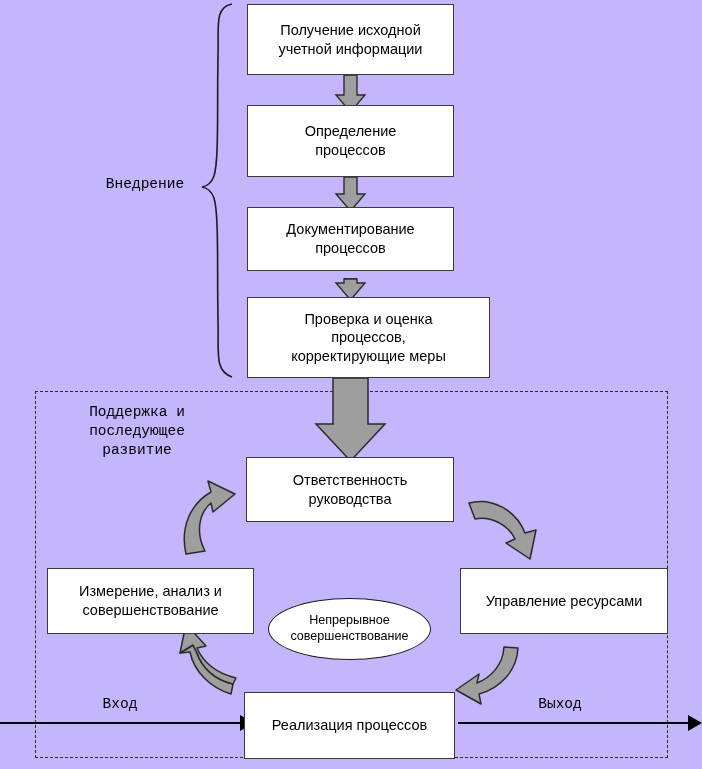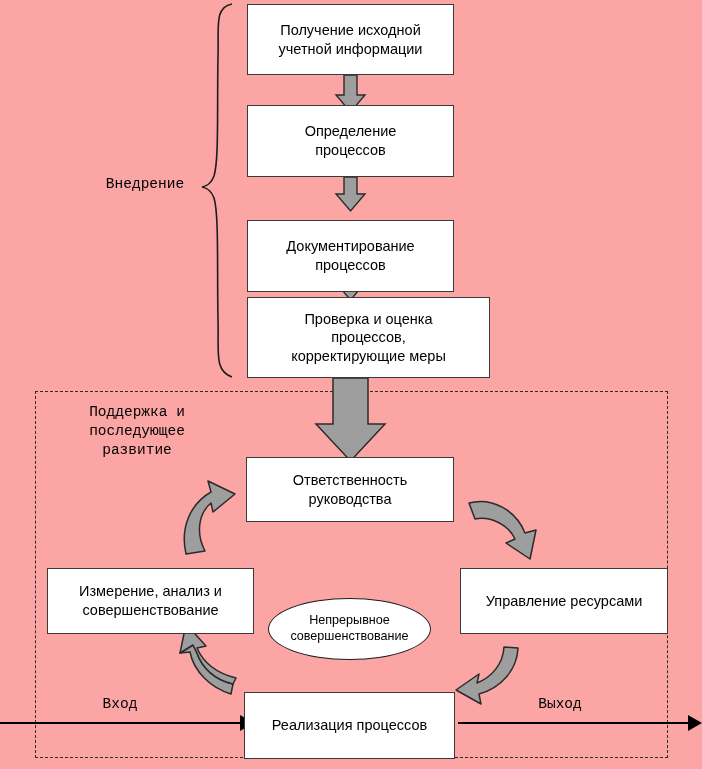--- a/index.html
+++ b/index.html
@@ -4,21 +4,21 @@
 <style>
   html,body{margin:0;padding:0;background:#ffffff;}
   body{
     font-family:"Liberation Sans","DejaVu Sans",sans-serif;
     -webkit-font-smoothing:antialiased;
   }
   #canvas{
     position:relative;
     width:702px;
     height:769px;
-    background:#fca5a5;
+    background:#c4b5fd;
     overflow:hidden;
   }
   .box{
     position:absolute;
     box-sizing:border-box;
     border:1.6px solid #3a3a3a;
     background:#ffffff;
     display:flex;
     align-items:center;
     justify-content:center;
@@ -171,21 +171,21 @@
                Z"></path>
     </g>
   </svg>
 
   <div class="box" style="left:247px; top:4px; width:207px; height:71px;">Получение исходной
 учетной информации</div>
 
   <div class="box" style="left:247px; top:105px; width:207px; height:72px;">Определение
 процессов</div>
 
-  <div class="box" style="left:247px; top:207px; width:207px; height:72px;margin-top:13px;">Документирование
+  <div class="box" style="left:247px; top:207px; width:207px; height:64px;">Документирование
 процессов</div>
 
   <div class="box" style="left:247px; top:297px; width:243px; height:81px;">Проверка и оценка
 процессов,
 корректирующие меры</div>
 
   <div class="label" style="left:90px; top:175px; width:110px;">Внедрение</div>
 
   <div class="label" style="left:62px; top:403px; width:150px; text-align:center;">Поддержка и
 последующее

